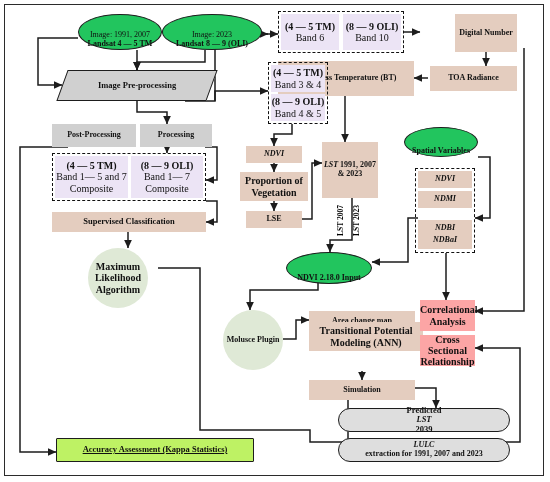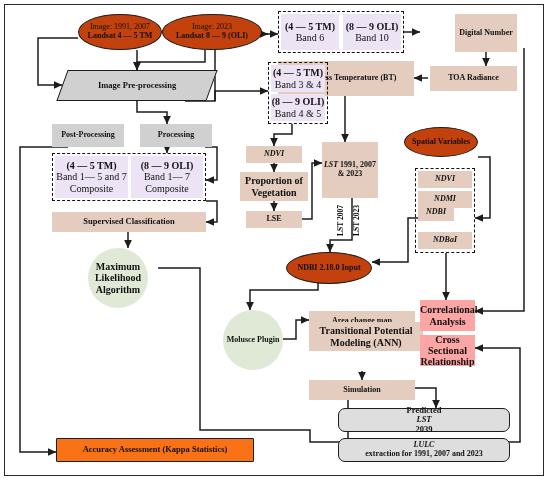--- a/index.html
+++ b/index.html
@@ -9,24 +9,24 @@
          border:1.5px solid #2b2b2b;box-sizing:border-box;}
   svg.edges{position:absolute;left:0;top:0;width:550px;height:482px;pointer-events:none;}
   .node{position:absolute;box-sizing:border-box;display:flex;align-items:center;
         justify-content:center;text-align:center;color:#111;line-height:1.12;}
   .node span{display:block;width:100%;}
   
   .f-tan{background:#e4cdbf;border:0;}
   .f-grey{background:#d0d0d0;border:0;}
   .f-purple{background:#ece4f5;border:0;}
   .f-green{background:#fca5a5;border:0;}
-  .f-blue{background:#c2410c;}
+  .f-blue{background:#22c55e;align-items:flex-end;}
   .f-greencirc{background:#dfe9d6;}
-  .f-greyround{background:#dedede;border:1.4px solid #1d1d1d;border-radius:7px;}
-  .f-greenround{background:#f97316;border:1.4px solid #1d1d1d;border-radius:1px;}
+  .f-greyround{background:#dedede;border:1.4px solid #1d1d1d;border-radius:12px;}
+  .f-greenround{background:#bef264;border:1.4px solid #1d1d1d;border-radius:1px;text-decoration:underline;}
   .ell{border:1.4px solid #1d1d1d;border-radius:50%;}
   .circ{border-radius:50%;}
   .dashgrp{position:absolute;box-sizing:border-box;border:1.6px dashed #111;}
   b{font-weight:bold;}
   i{font-style:italic;}
   .t85{font-size:8.5px;}
   .t8{font-size:8px;}
   .t75{font-size:10px;}
   .vert{position:absolute;font-size:7.5px;font-weight:bold;
         transform:rotate(-90deg);transform-origin:left top;white-space:nowrap;}
@@ -184,28 +184,28 @@
   <div class="node ell f-blue t8" style="left:404px;top:127px;width:74px;height:30px;">
     <b>Spatial Variables</b>
   </div>
   <div class="dashgrp" style="left:415px;top:168px;width:60px;height:85px;"></div>
   <div class="node f-tan t8" style="left:418px;top:171px;width:54px;height:17px;">
     <b><i>NDVI</i></b>
   </div>
   <div class="node f-tan t8" style="left:418px;top:191px;width:54px;height:17px;">
     <b><i>NDMI</i></b>
   </div>
-  <div class="node f-tan t8" style="left:418px;top:204px;width:36px;height:17px;">
+  <div class="node f-tan t8" style="left:418px;top:220px;width:54px;height:17px;">
     <b><i>NDBI</i></b>
   </div>
   <div class="node f-tan t8" style="left:418px;top:232px;width:54px;height:17px;">
     <b><i>NDBaI</i></b>
   </div>
 
-  <div class="node f-grey t8" style="left:52px;top:124px;width:72px;height:23px;">
+  <div class="node f-grey t8" style="left:52px;top:124px;width:84px;height:23px;">
     <b>Post-Processing</b>
   </div>
   <div class="node f-grey t8" style="left:140px;top:124px;width:72px;height:23px;">
     <b>Processing</b>
   </div>
 
   <div class="dashgrp" style="left:52px;top:153px;width:154px;height:48px;"></div>
   <div class="node f-purple t75" style="left:55px;top:156px;width:73px;height:42px;">
     <span><b>(4 — 5 TM)</b>
     <span>Band 1— 5 and 7</span>
@@ -221,21 +221,21 @@
     <b>Supervised Classification</b>
   </div>
 
   <div class="node circ f-greencirc t75" style="left:88px;top:248px;width:60px;height:60px;">
     <span><b>Maximum</b>
     <b>Likelihood</b>
     <b>Algorithm</b></span>
   </div>
 
   <div class="node ell f-blue t8" style="left:286px;top:252px;width:86px;height:32px;">
-    <span><b>NDBI 2.18.0</b>
+    <span><b>NDVI 2.18.0</b>
     <b>Input</b></span>
   </div>
 
   <div class="node circ f-greencirc t8" style="left:223px;top:310px;width:60px;height:60px;">
     <span><b>Molusce</b>
     <b>Plugin</b></span>
   </div>
 
   <div class="node f-tan t8" style="left:309px;top:311px;width:106px;height:20px;">
     <b>Area change map</b>

